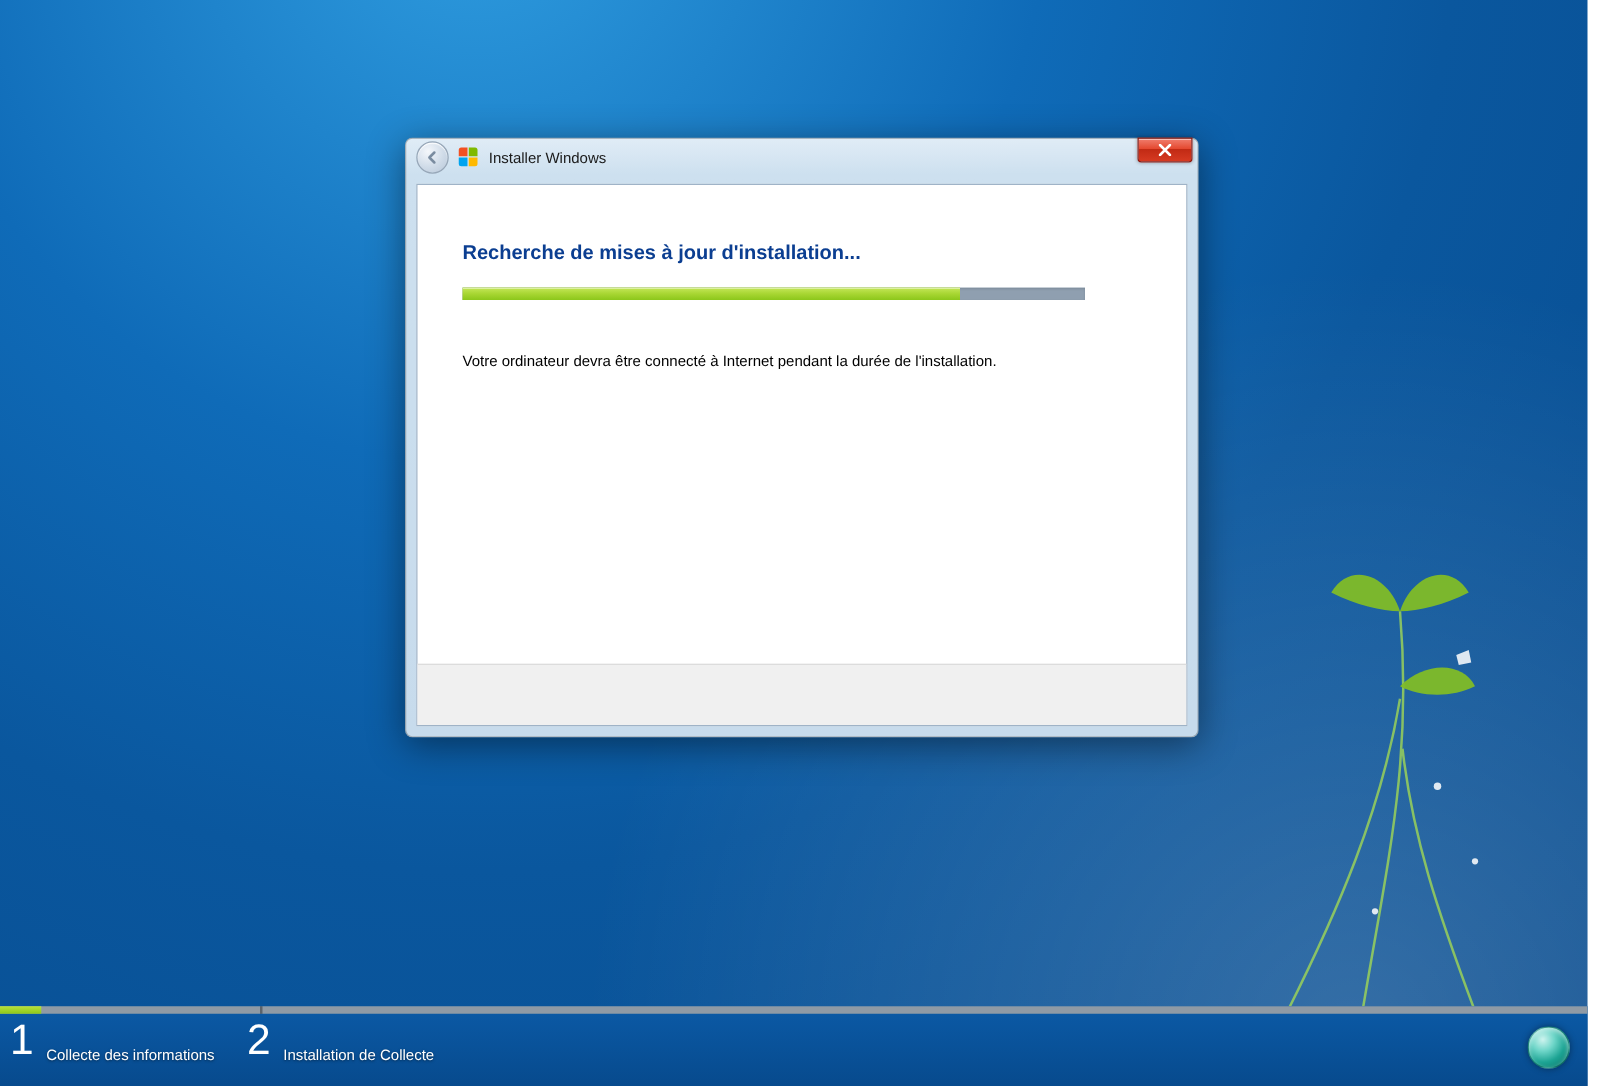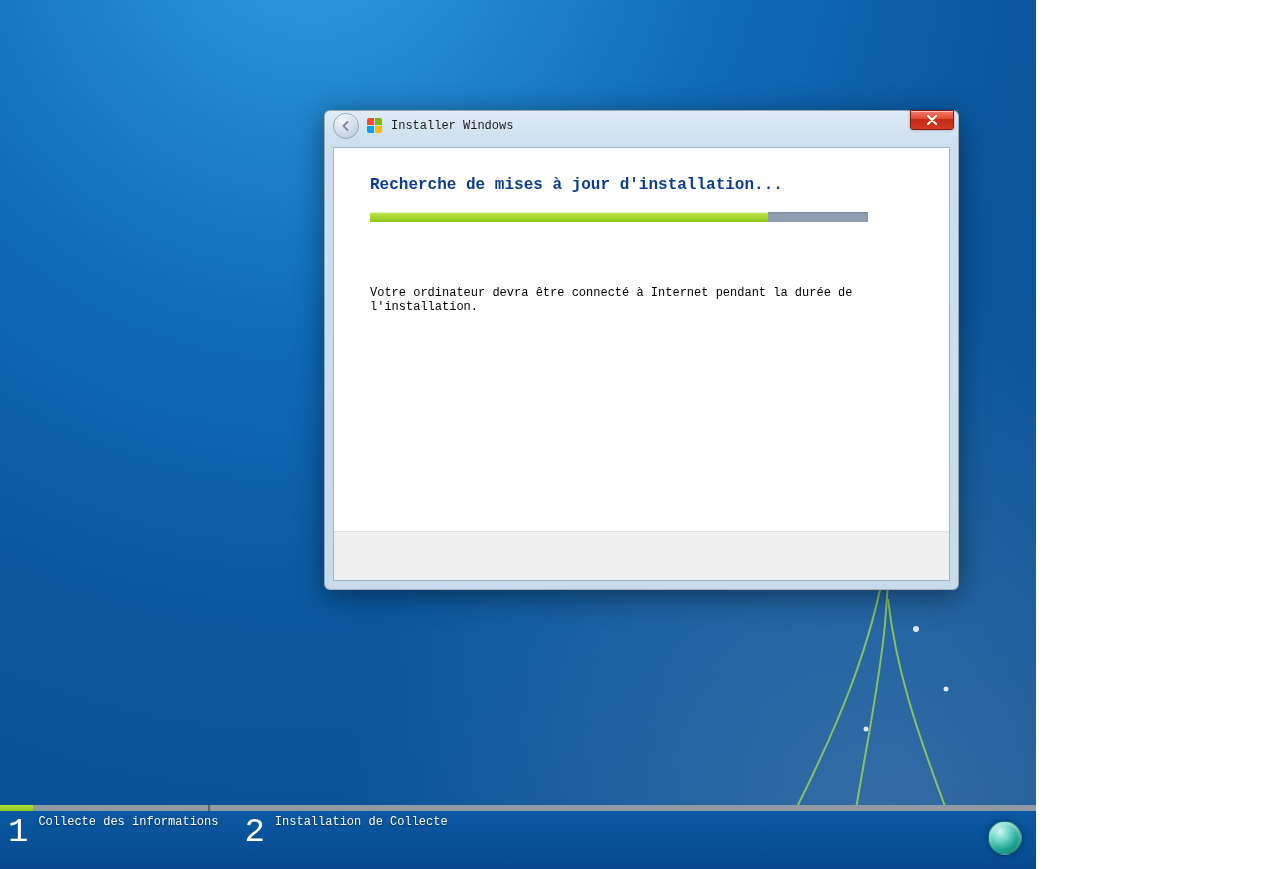--- a/index.html
+++ b/index.html
@@ -7,26 +7,25 @@
     padding: 0;
     width: 1281px;
     height: 869px;
     overflow: hidden;
     font-family: "Segoe UI", Tahoma, sans-serif;
   }
 
   
   .desktop {
     position: relative;
-    width: 1036px;
+    width: 1270px;
     height: 869px;
     background:
       radial-gradient(circle at 85% 95%, rgba(255,255,255,0.18) 0%, rgba(255,255,255,0) 45%),
       radial-gradient(circle at 30% -10%, #2f9de0 0%, #0f6bb8 35%, #0a579e 60%, #074a8d 100%);
-    font-family: Liberation Mono, monospace;
   }
 
   .swoosh {
     position: absolute;
     border: 2px solid rgba(255,255,255,0.35);
     border-color: rgba(255,255,255,0.35) transparent transparent transparent;
     border-radius: 50%;
     pointer-events: none;
   }
   .swoosh.s1 { width: 2200px; height: 900px; left: -700px; top: -480px; transform: rotate(-8deg); border-width:1px;}
@@ -65,21 +64,21 @@
   .footer-steps {
     position: absolute;
     left: 8px; top: 10px;
     display: flex;
     gap: 26px;
     color: #fff;
     align-items: flex-start;
   }
   .step { display:flex; gap:10px; align-items:flex-start;}
   .step .num { font-size: 34px; font-weight: 300; line-height: 1; }
-  .step .lbl { font-size: 12px; margin-top: 0; text-shadow: 0 1px 2px rgba(0,0,0,.5);}
+  .step .lbl { font-size: 12px; margin-top: 22px; text-shadow: 0 1px 2px rgba(0,0,0,.5);}
   .orb {
     position:absolute; right:14px; bottom:14px; width:32px; height:32px;
     border-radius:50%;
     background: radial-gradient(circle at 35% 30%, #cff4ef 0%, #6fd6c9 30%, #1ca393 60%, #0b6e62 100%);
     box-shadow: 0 0 6px rgba(0,0,0,.4), inset 0 2px 4px rgba(255,255,255,.6);
     border:1px solid rgba(0,0,0,.2);
   }
 
   
   .window {
@@ -138,35 +137,35 @@
     background: #fff;
     border: 1px solid #9fb3c7;
   }
   .client-inner {
     position:absolute; left:0; right:0; top:0; bottom:48px;
     padding: 28px 36px 0 36px;
   }
   .heading {
     color: #0b3e91;
     font-size: 16px;
-    margin: 0 0 18px 0;
+    margin: 18px 0 18px 0;
   }
   .progress {
     position: relative;
     width: 498px; height: 10px;
     background: #8f9fb0;
     box-shadow: inset 0 1px 2px rgba(0,0,0,.15);
   }
   .progress .fill {
     position:absolute; left:0; top:0; bottom:0;
     background: linear-gradient(to bottom,#c5e85a 0%, #a8d633 50%, #8cc71b 100%);
     box-shadow: inset 0 1px 0 rgba(255,255,255,.6);
   }
   .note {
-    margin-top: 64px;
+    margin-top: 42px;
     font-size: 12px;
     color: #000;
   }
   .button-strip {
     position:absolute; left:0; right:0; bottom:0; height:48px;
     background:#f0f0f0; border-top:1px solid #dcdcdc;
   }
 </style>
 </head>
 <body>

